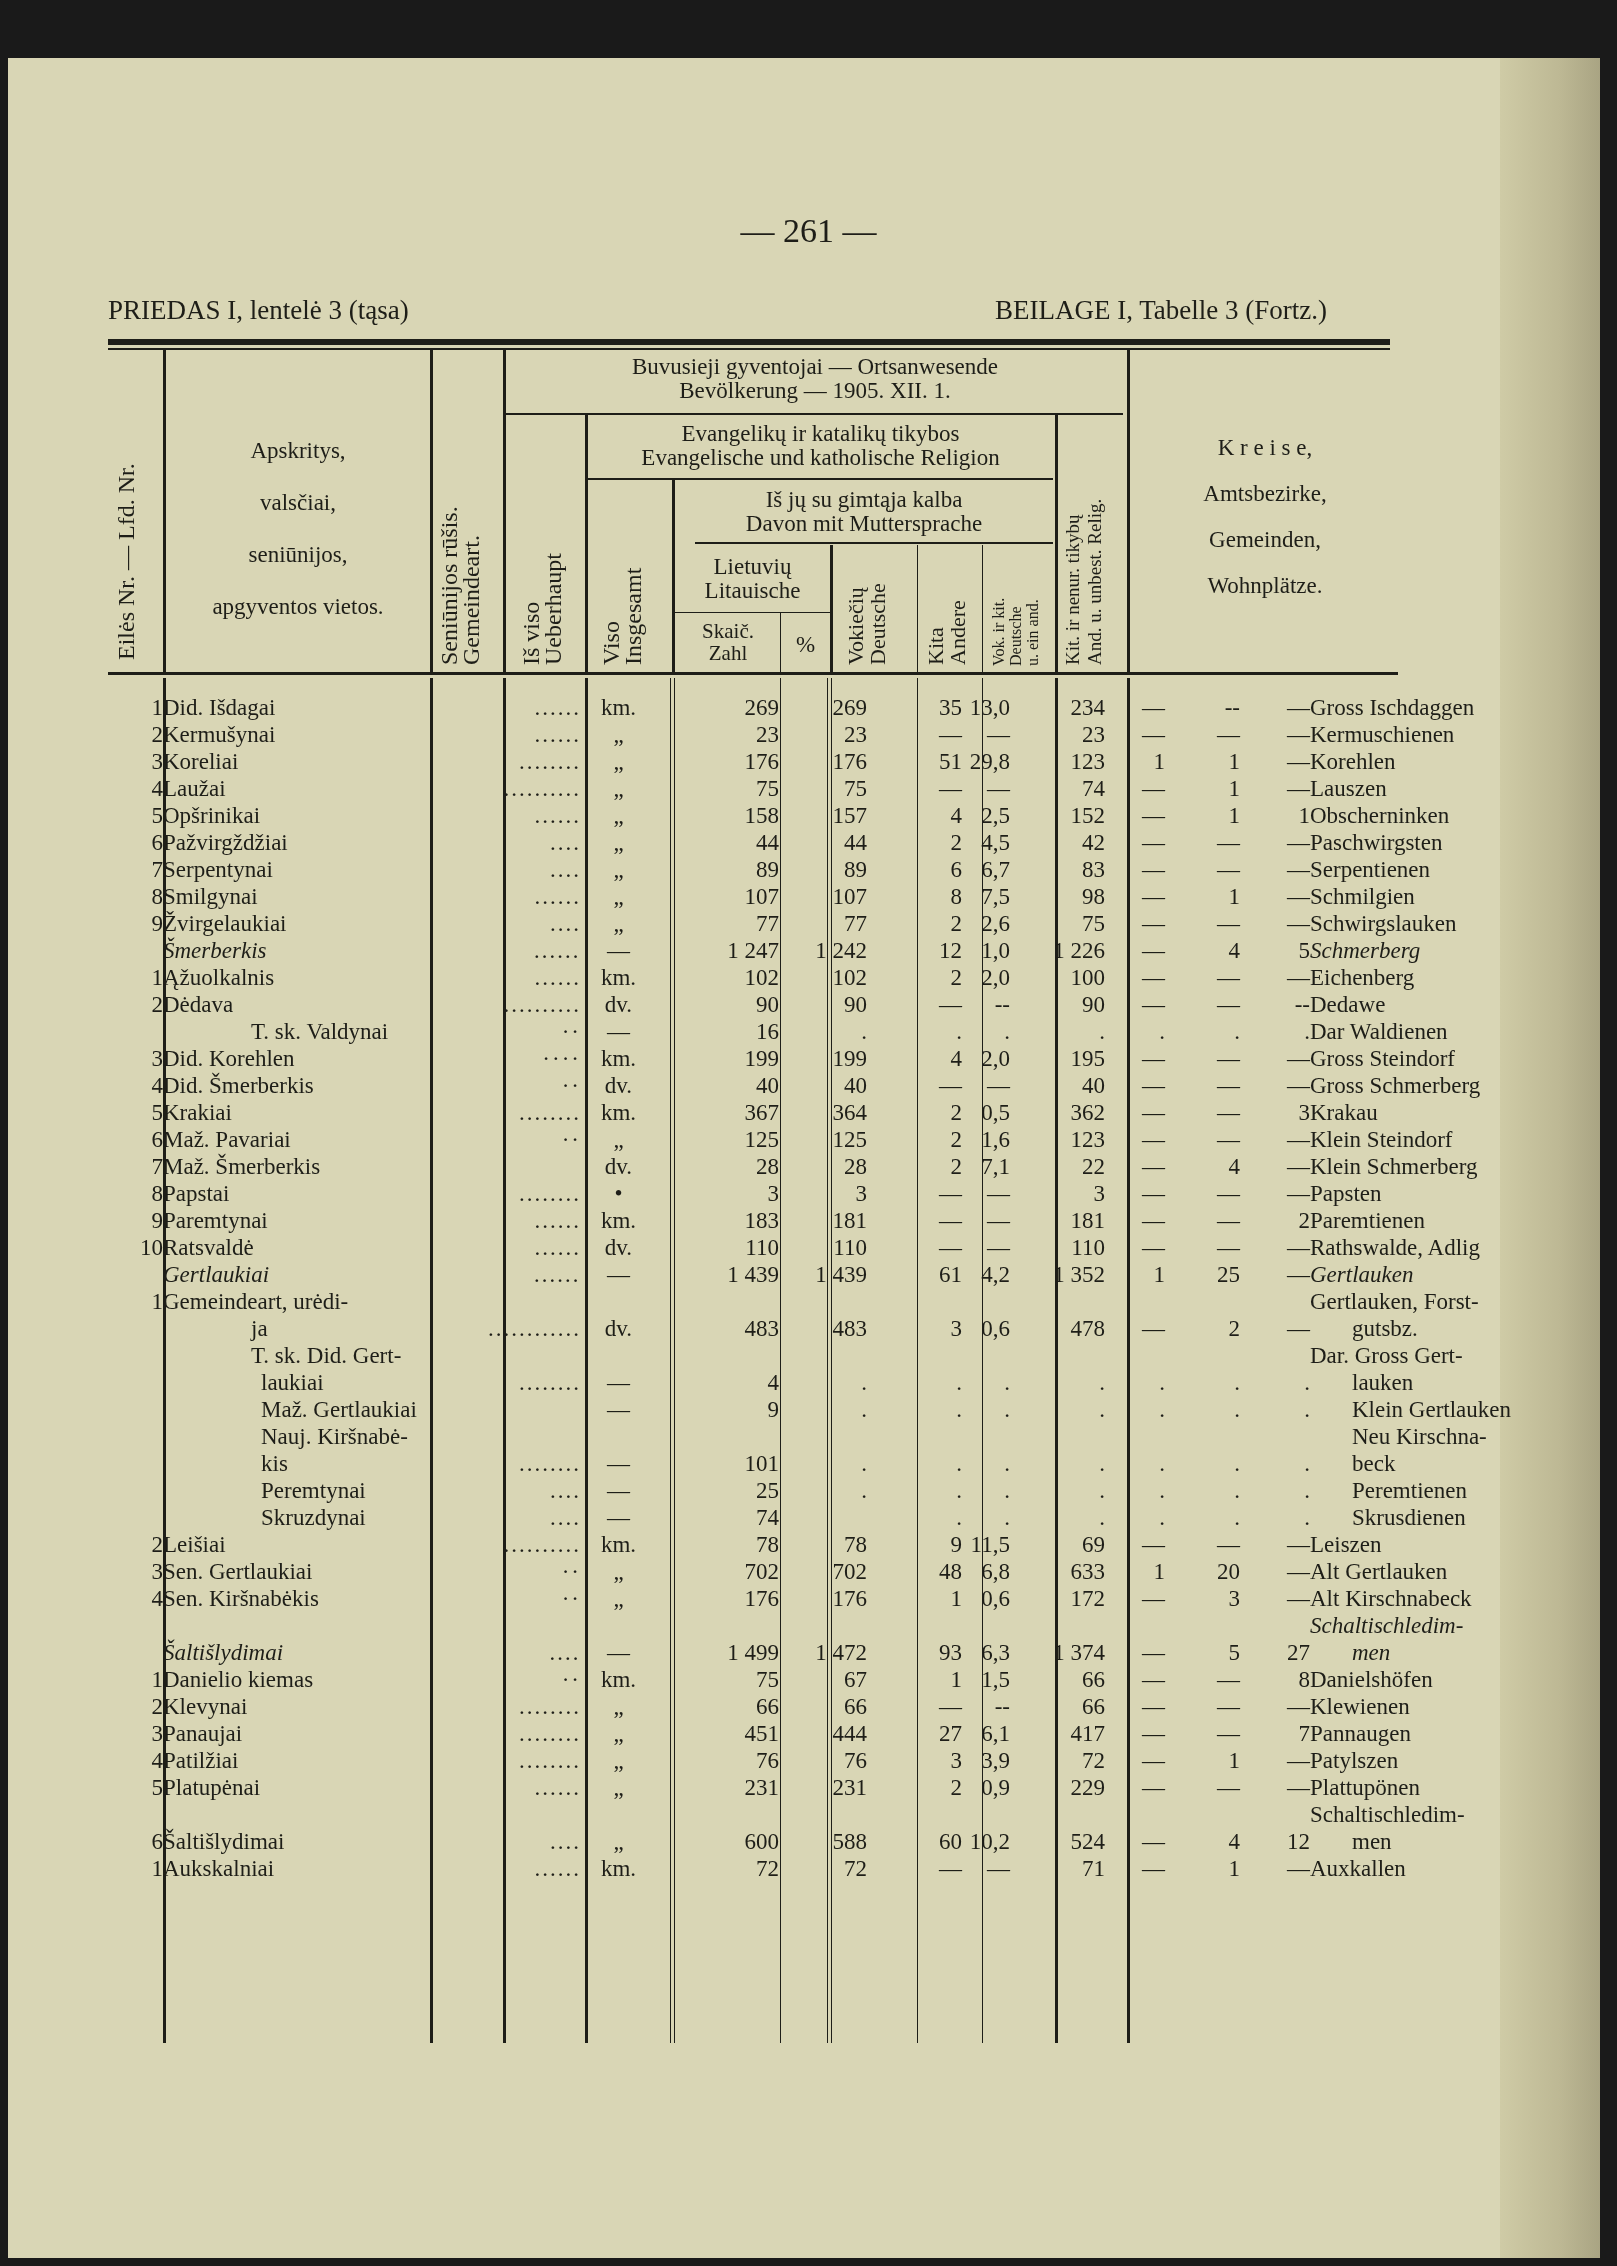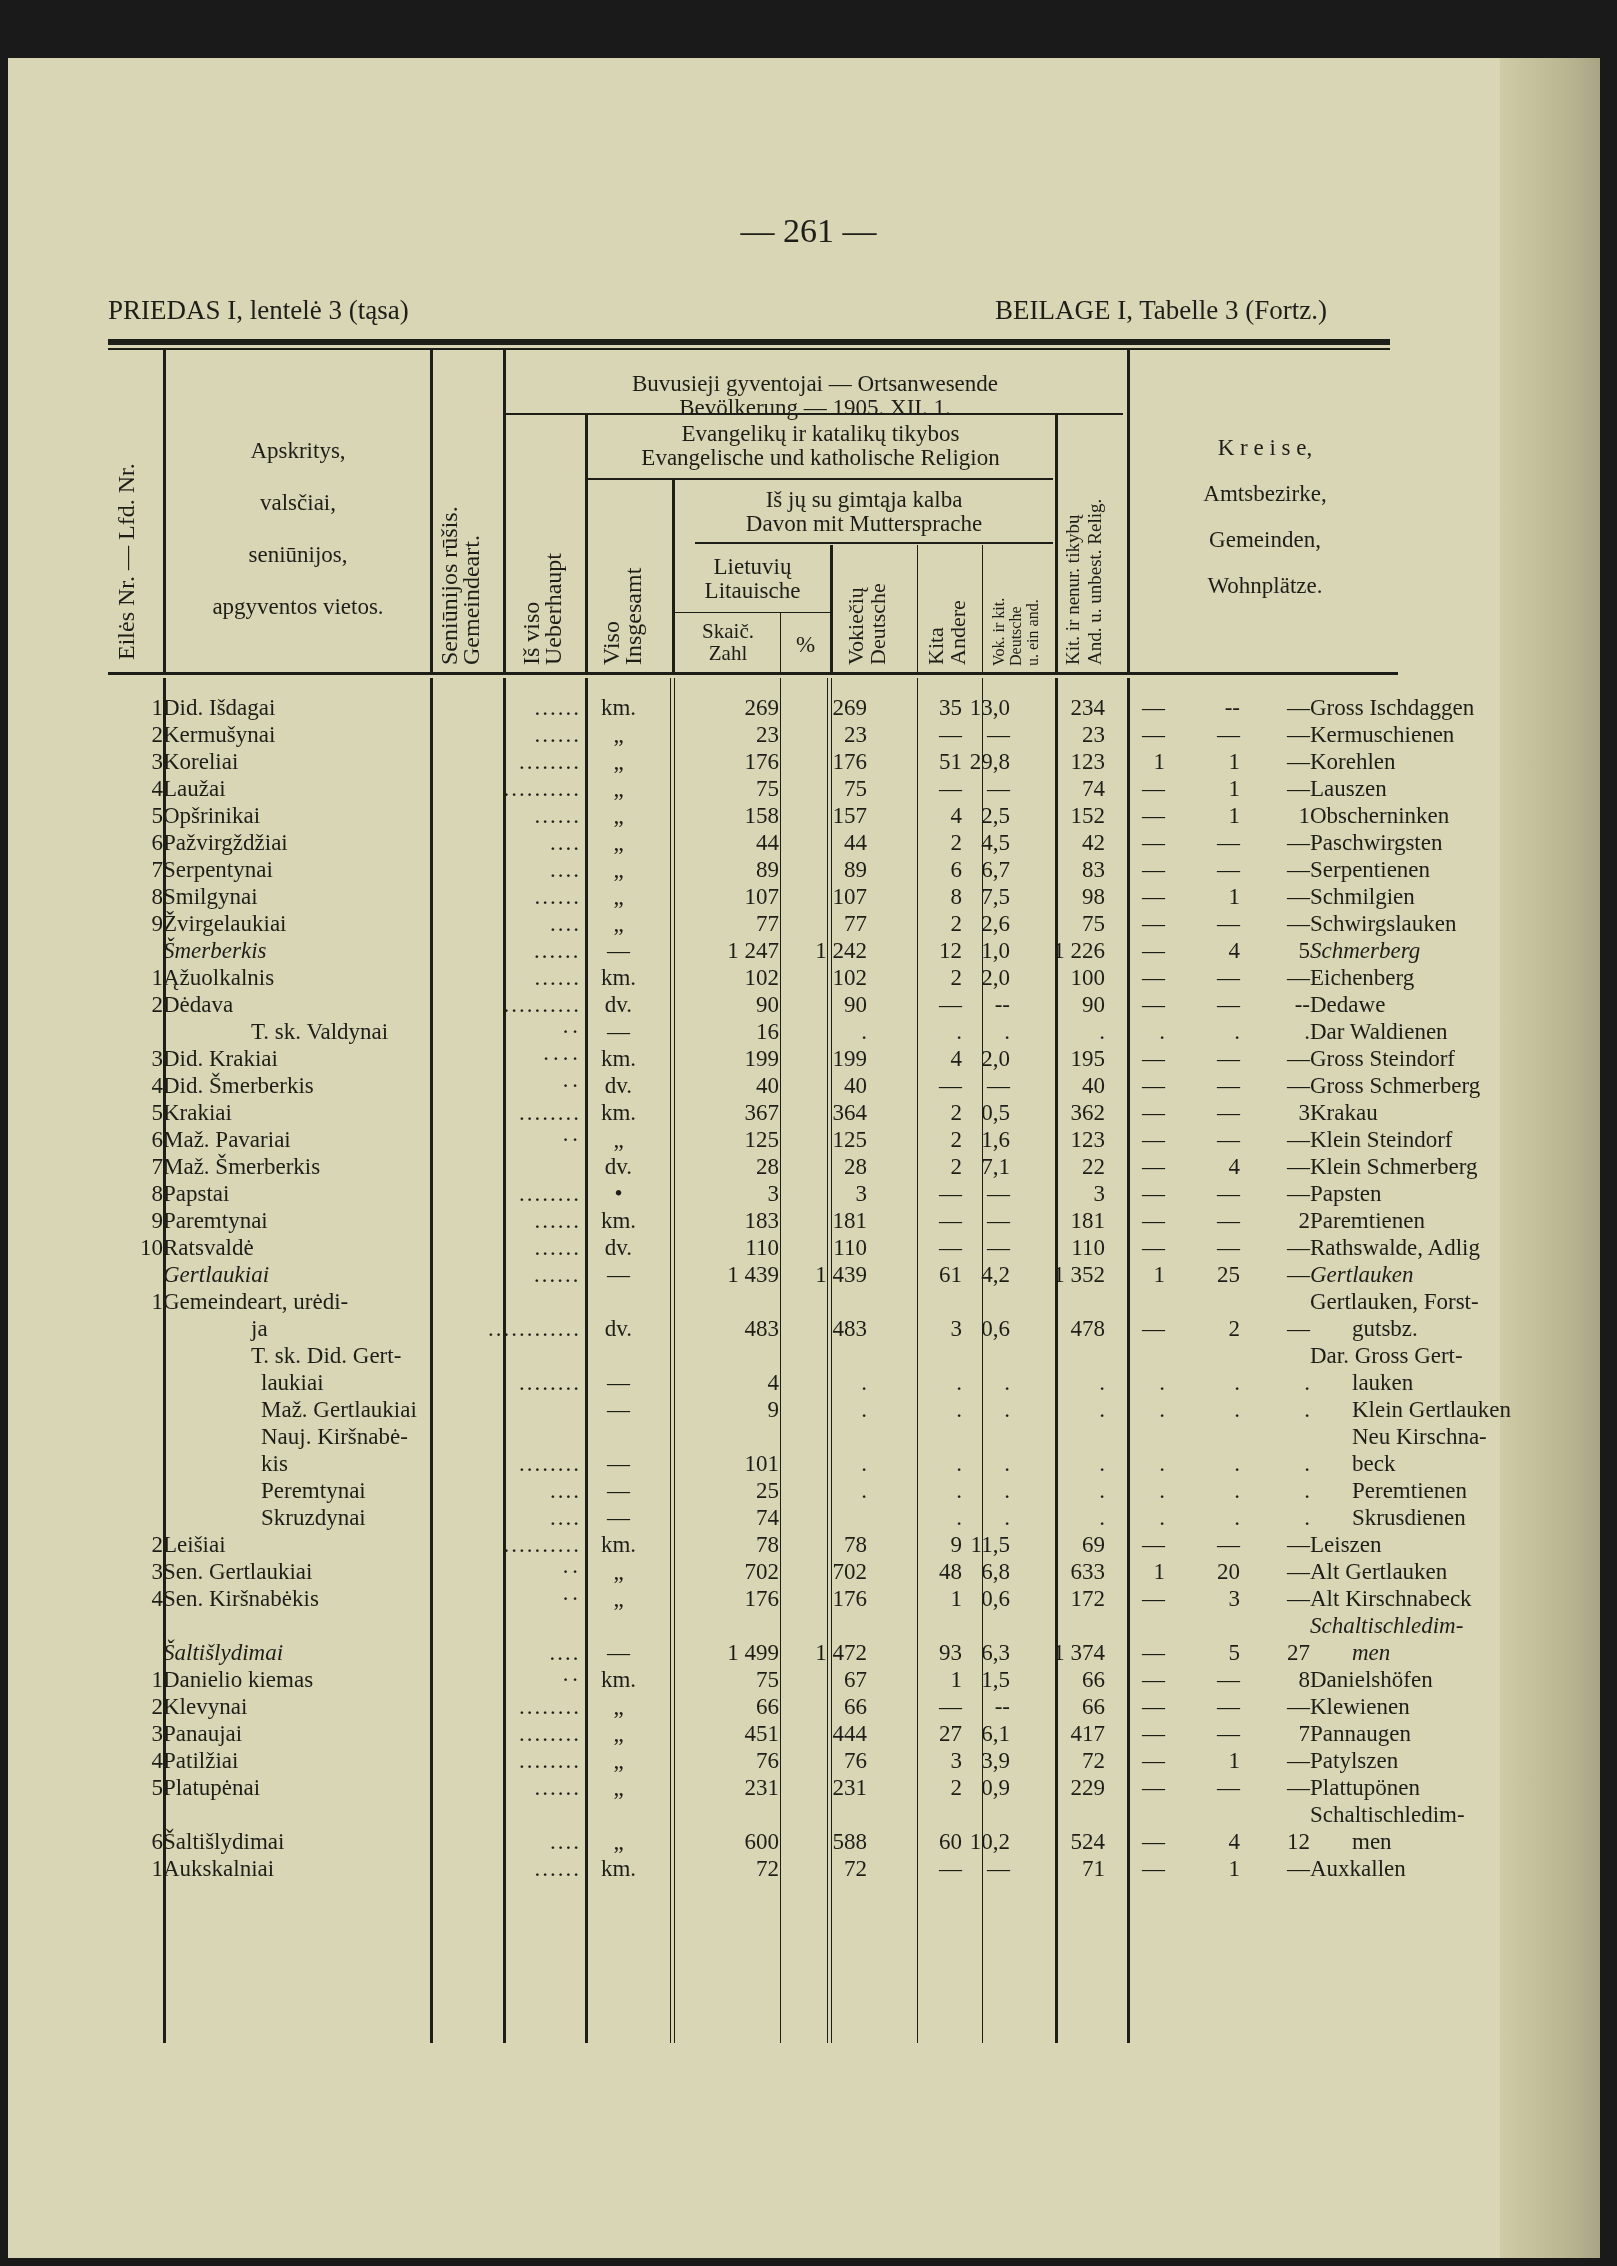--- a/index.html
+++ b/index.html
@@ -61,21 +61,21 @@
 
 <div class="rot" style="left:115px;top:400px;height:260px;font-size:24px">Eilės Nr. — Lfd. Nr.</div>
 <div class="htxt" style="left:168px;top:425px;width:260px;line-height:52px;font-size:23px">
   <div>Apskritys,</div>
   <div>valsčiai,</div>
   <div>seniūnijos,</div>
   <div>apgyventos vietos.</div>
 </div>
 <div class="rot" style="left:438px;top:440px;height:225px;width:50px;font-size:24px"><span>Seniūnijos rūšis.</span><br><span>Gemeindeart.</span></div>
 
-<div class="htxt" style="left:505px;top:372px;width:620px">
+<div class="htxt" style="left:505px;top:355px;width:620px">
   <div>Buvusieji gyventojai — Ortsanwesende</div>
   <div>Bevölkerung — 1905. XII. 1.</div>
 </div>
 <div class="rot" style="left:520px;top:530px;height:135px;width:50px;font-size:24px"><span>Iš viso</span><br><span>Ueberhaupt</span></div>
 <div class="htxt" style="left:588px;top:422px;width:465px">
   <div>Evangelikų ir katalikų tikybos</div>
   <div>Evangelische und katholische Religion</div>
 </div>
 <div class="rot" style="left:600px;top:540px;height:125px;width:50px;font-size:24px"><span>Viso</span><br><span>Insgesamt</span></div>
 <div class="htxt" style="left:675px;top:488px;width:378px">
@@ -295,21 +295,21 @@
         <td class="num c3">.</td>
         <td class="num c4">.</td>
         <td class="num c5">.</td>
         <td class="num c6">.</td>
         <td class="num c7">.</td>
         <td class="num c8">.</td>
         <td class="kreise">Dar Waldienen</td>
       </tr>
       <tr>
         <td class="nr">3</td>
-        <td class="name"><span>Did. Krakiai</span><span class="dots" style="float: right;">····</span></td>
+        <td class="name"><span>Did. Korehlen</span><span class="dots" style="float: right;">····</span></td>
         <td class="type">km.</td>
         <td class="num c1">199</td>
         <td class="num c2">199</td>
         <td class="num c3">4</td>
         <td class="num c4">2,0</td>
         <td class="num c5">195</td>
         <td class="num c6">—</td>
         <td class="num c7">—</td>
         <td class="num c8">—</td>
         <td class="kreise">Gross Steindorf</td>

